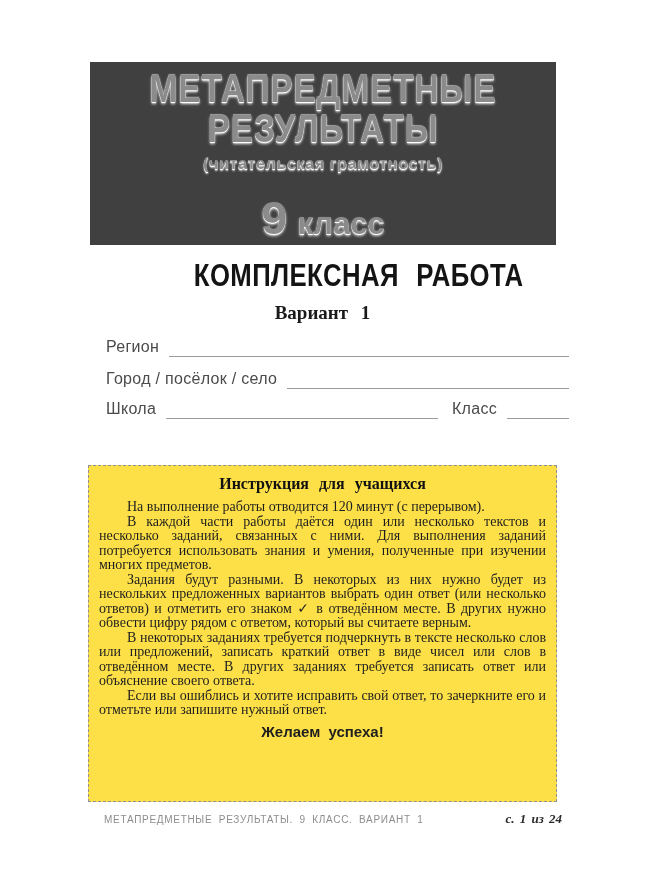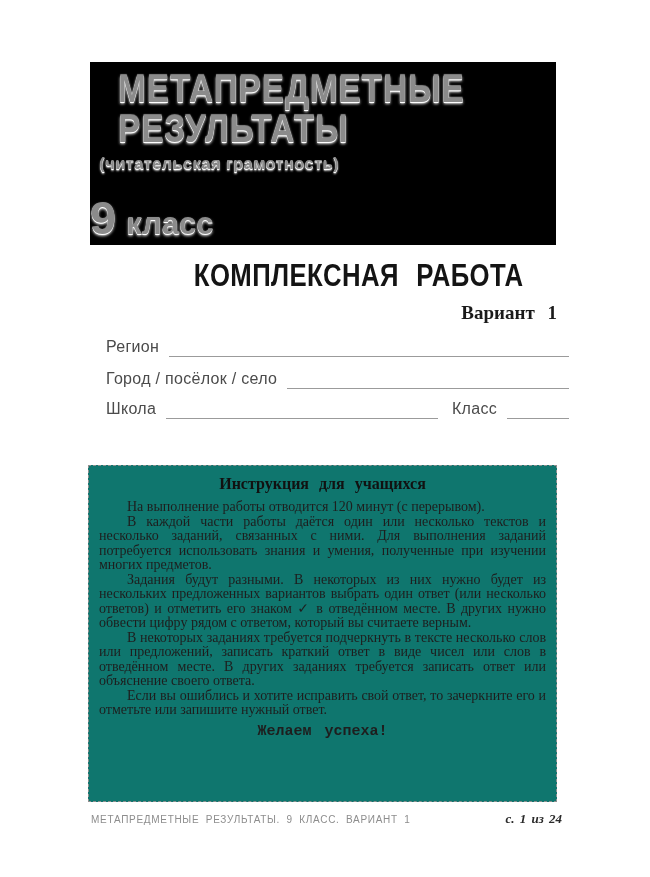--- a/index.html
+++ b/index.html
@@ -10,22 +10,22 @@
     background: #ffffff;
     overflow: hidden;
     font-family: "Liberation Serif", serif;
   }
 
   
   .banner {
     position: absolute;
     left: 90px; top: 62px;
     width: 466px; height: 183px;
-    background: #000000;
-    text-align: left;
+    background: #404040;
+    text-align: center;
     color: #8b8b8b;
     font-family: "Liberation Sans", sans-serif;
     font-weight: bold;
   }
   .banner-line {
     display: block;
     font-size: 38px;
     line-height: 40px;
     letter-spacing: 1px;
     transform: scaleX(0.88);
@@ -63,21 +63,21 @@
     display: inline-block;
     transform: scaleX(0.83);
     word-spacing: 12px;
     letter-spacing: 0.5px;
     white-space: nowrap;
   }
   .variant {
     position: absolute;
     left: 88px; top: 302px;
     width: 469px;
-    text-align: right;
+    text-align: center;
     font-family: "Liberation Serif", serif;
     font-weight: bold;
     font-size: 19px;
     color: #1a1a1a;
     word-spacing: 8px;
   }
 
   
   .form-row {
     position: absolute;
@@ -106,21 +106,21 @@
   .row-name    { top: 432px; }
 
   
   .instructions-box {
     position: absolute;
     left: 88px; top: 465px;
     width: 469px; height: 337px;
     border: 1px dashed #8f8f8f;
     box-sizing: border-box;
     padding: 7px 10px 0 10px;
-    background: #0f766e;
+    background: #fde047;
   }
   .instr-title {
     text-align: center;
     font-family: "Liberation Serif", serif;
     font-weight: bold;
     font-size: 16px;
     line-height: 20px;
     color: #111111;
     word-spacing: 6px;
     margin: 1px 0 6px 0;
@@ -129,32 +129,32 @@
     font-family: "Liberation Serif", serif;
     font-size: 14px;
     line-height: 14.5px;
     color: #1e1e1e;
     text-align: justify;
     text-indent: 28px;
     margin: 0;
   }
   .instr-closing {
     text-align: center;
-    font-family: Liberation Mono, monospace;
+    font-family: Liberation Sans, sans-serif;
     font-weight: bold;
     font-size: 15px;
     color: #1e1e1e;
     word-spacing: 4px;
     margin-top: 5px;
   }
 
   
   .footer-left {
     position: absolute;
-    left: 91px; top: 814px;
+    left: 104px; top: 814px;
     font-family: "Liberation Sans", sans-serif;
     font-size: 10px;
     color: #8d8d8d;
     letter-spacing: 0.7px;
     word-spacing: 3px;
   }
   .footer-right {
     position: absolute;
     right: 88px; top: 811px;
     font-family: "Liberation Serif", serif;

